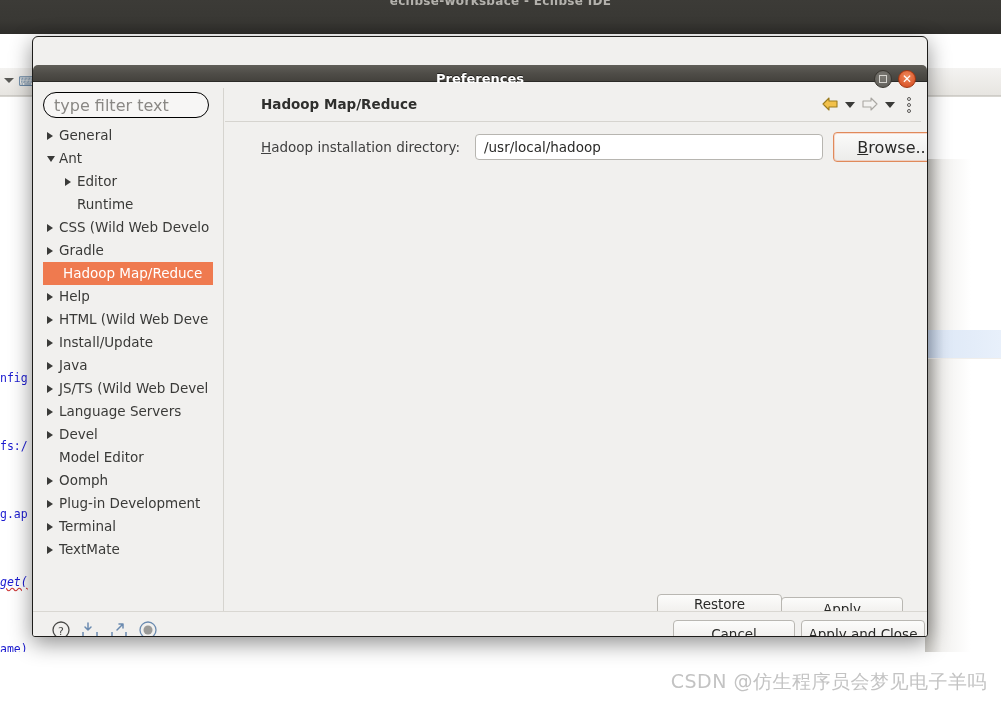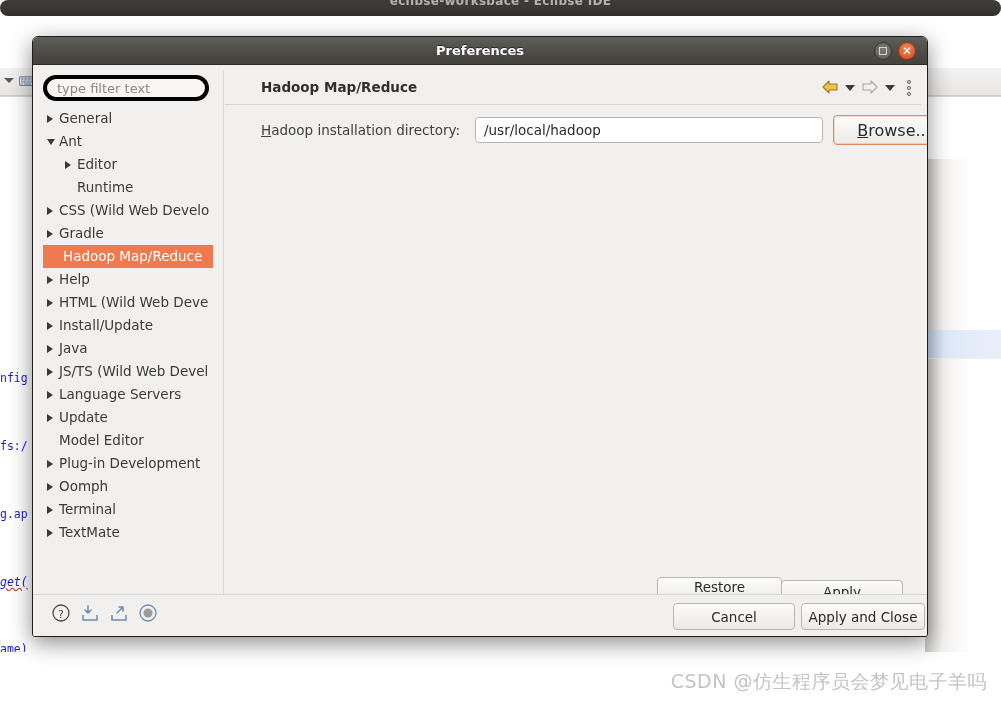--- a/index.html
+++ b/index.html
@@ -6,23 +6,22 @@
   html, body {
     margin: 0; padding: 0;
     width: 1001px; height: 701px;
     overflow: hidden;
     font-family: "DejaVu Sans", "Liberation Sans", sans-serif;
   }
   body { background: #ffffff; position: relative; }
 
   
   .desktop-top {
-    position: absolute; left: 0; top: 0; width: 1001px; height: 16px;
+    position: absolute; left: 0; top: 0; width: 1001px; height: 34px;
     background: linear-gradient(180deg, #3c3b37 0%, #393834 60%, #2e2d2a 100%);
-    border-radius: 14px;
   }
   .desktop-title {
     position: absolute; left: 0; top: -6px; width: 1001px;
     text-align: center; color: #b4b2ad; font-size: 12px;
     font-weight: bold; letter-spacing: .3px;
     overflow: hidden; height: 11px;
   }
   .ide-body {
     position: absolute; left: 0; top: 34px; width: 1001px; height: 667px;
     background: #ffffff;
@@ -74,24 +73,25 @@
   .dialog {
     position: absolute; left: 32px; top: 36px;
     width: 896px; height: 601px;
     background: #f1f0ee;
     border: 1px solid #1e1d1b;
     border-radius: 6px 6px 3px 3px;
     box-shadow: 0 6px 22px rgba(0,0,0,.45);
     overflow: hidden;
   }
   .titlebar {
-    position: relative; height: 28px;
+    position: relative; height: 17px;
     background: linear-gradient(180deg,#605e58 0%, #4e4c47 55%, #44423d 100%);
     border-bottom: 1px solid #2b2a27;
     border-radius: 5px 5px 0 0;
+    margin-top: 28px;
   }
   .titlebar .tlabel {
     position: absolute; left: 0; right: 0; top: 0; height: 28px;
     line-height: 28px; text-align: center;
     color: #ffffff; font-size: 13px; font-weight: bold;
     text-shadow: 0 -1px 0 rgba(0,0,0,.55);
   }
   .wbtn {
     position: absolute; top: 5px; width: 18px; height: 18px;
     border-radius: 50%;
@@ -119,22 +119,22 @@
   .dlg-body { position: relative; height: 573px; }
 
   
   .leftpane {
     position: absolute; left: 6px; top: 6px;
     width: 182px; height: 524px;
   }
   .filterbox {
     width: 166px; height: 26px;
     margin: 4px 0 0 4px;
-    border: 4px solid #000000; border-radius: 13px;
-    background: #f7f6f5; color: #a21caf; font-size: 13px;
+    border: 1px solid #000000; border-radius: 13px;
+    background: #f7f6f5; color: #a21caf; font-size: 16px;
     padding: 0 10px; outline: none;
     font-family: "DejaVu Sans", "Liberation Sans", sans-serif;
   }
   .filterbox::placeholder { color: #8a8885; }
   .tree {
     position: absolute; left: 0; top: 36px;
     width: 182px; height: 488px;
     background: #f1f0ee; overflow: hidden;
   }
   .tnode {
@@ -351,32 +351,32 @@
           <div class="tnode">
             <span class="arrow collapsed" style="left: 8px;"></span>
             <span class="tlbl" style="left: 20px;">JS/TS (Wild Web Devel</span>
           </div>
           <div class="tnode">
             <span class="arrow collapsed" style="left: 8px;"></span>
             <span class="tlbl" style="left: 20px;">Language Servers</span>
           </div>
           <div class="tnode">
             <span class="arrow collapsed" style="left: 8px;"></span>
-            <span class="tlbl" style="left: 20px;">Update</span>
+            <span class="tlbl" style="left: 20px;">Devel</span>
           </div>
           <div class="tnode">
             <span class="tlbl" style="left: 20px;">Model Editor</span>
           </div>
           <div class="tnode">
             <span class="arrow collapsed" style="left: 8px;"></span>
+            <span class="tlbl" style="left: 20px;">Oomph</span>
+          </div>
+          <div class="tnode">
+            <span class="arrow collapsed" style="left: 8px;"></span>
             <span class="tlbl" style="left: 20px;">Plug-in Development</span>
-          </div>
-          <div class="tnode">
-            <span class="arrow collapsed" style="left: 8px;"></span>
-            <span class="tlbl" style="left: 20px;">Oomph</span>
           </div>
           <div class="tnode">
             <span class="arrow collapsed" style="left: 8px;"></span>
             <span class="tlbl" style="left: 20px;">Terminal</span>
           </div>
           <div class="tnode">
             <span class="arrow collapsed" style="left: 8px;"></span>
             <span class="tlbl" style="left: 20px;">TextMate</span>
           </div>
         </div>

